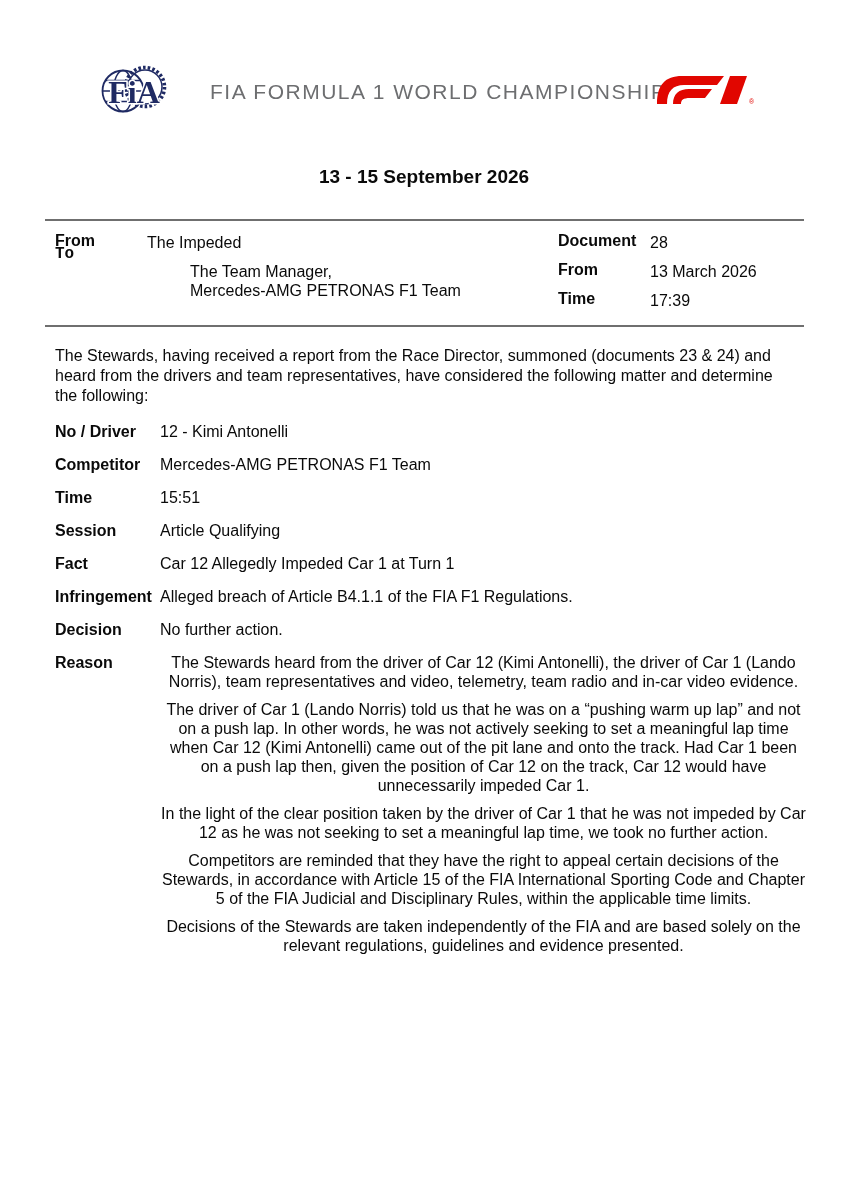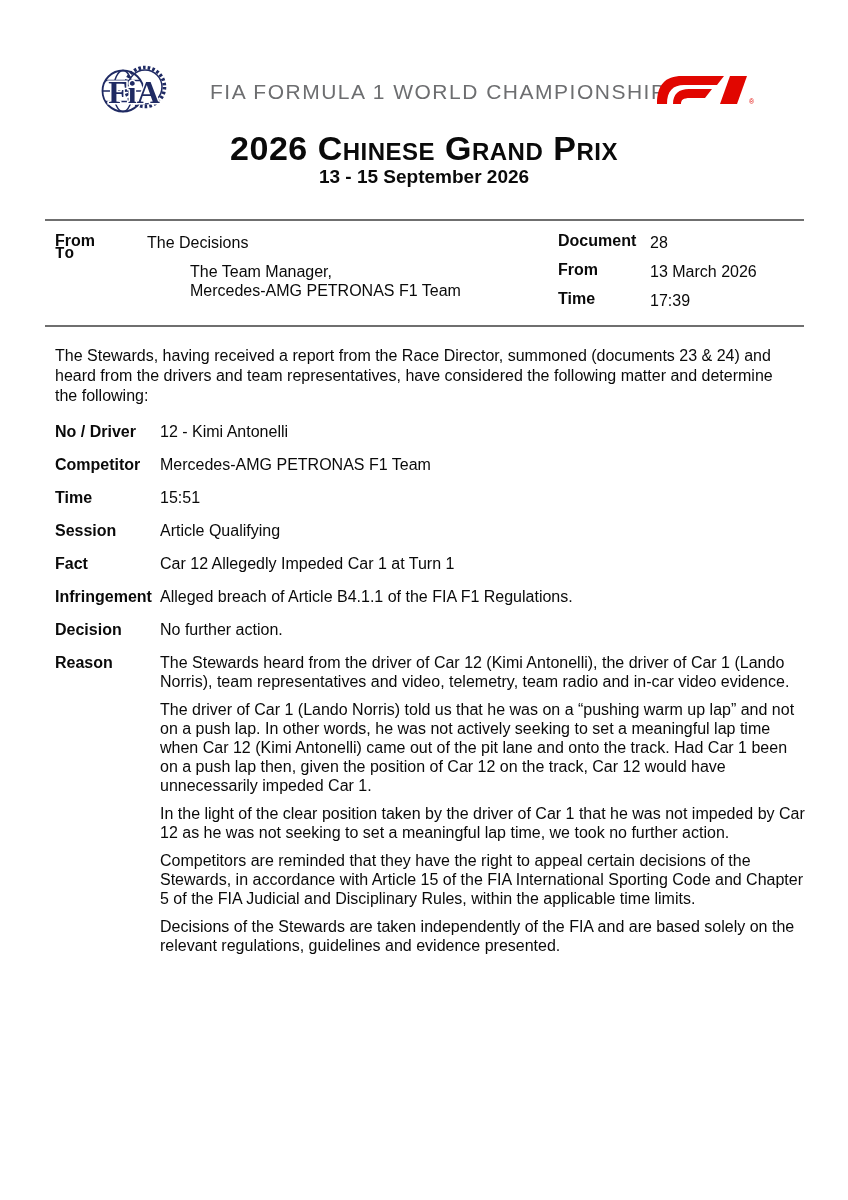--- a/index.html
+++ b/index.html
@@ -61,21 +61,21 @@
   .fields { left: 55px; top: 422px; width: 752px; }
   .field-row { display: flex; margin-bottom: 13px; }
   .field-label {
     flex: 0 0 105px;
     font-weight: bold;
     font-size: 16px;
     line-height: 20px;
     white-space: nowrap;
   }
   .field-value { flex: 1; font-size: 16px; line-height: 20px; }
-  .reason-paras { width: 670px; }
+  .reason-paras { width: 670px; text-align: center; }
   .reason-paras p { font-size: 16px; line-height: 19px; margin-bottom: 9px; }
 </style>
 </head>
 <body>
 
 <div class="page">
 
   <div class="abs fia-logo">
     <svg width="68" height="62" viewBox="0 0 68 62">
 
@@ -95,27 +95,26 @@
 
   <div class="abs f1-logo">
     <svg width="102" height="34" viewBox="0 0 102 34">
       <path d="M3,32 C3,13 11,4 28,4 L70,4 L63,13 L30,13 C19,13 13,19 13,32 Z" fill="#e10600"></path>
       <path d="M19,32 C19,22 25,17 35,17 L58,17 L51,26 L36,26 C29,26 27,28 27,32 Z" fill="#e10600"></path>
       <polygon points="76,4 93,4 83,32 66,32" fill="#e10600"></polygon>
       <text x="95" y="32" font-size="7" fill="#e10600">®</text>
     </svg>
   </div>
 
-  <div class="abs event-title">2026 Chinese Grand Prix</div>
   <div class="abs event-dates">13 - 15 September 2026</div>
 
   <div class="abs rule rule-top"></div>
 
   <div class="abs meta-label" style="left:55px; top:232px;">From</div>
-  <div class="abs meta-value" style="left:147px; top:233px;">The Decisions</div>
+  <div class="abs meta-value" style="left:147px; top:233px;">The Impeded</div>
 
   <div class="abs meta-label" style="left:55px; top:245px;font-family:Liberation Mono, monospace;">To</div>
   <div class="abs meta-value" style="left:147px; top:262px;margin-left:43px;">
     <div>The Team Manager,</div>
     <div>Mercedes-AMG PETRONAS F1 Team</div>
   </div>
 
   <div class="abs meta-label" style="left:558px; top:232px;">Document</div>
   <div class="abs meta-value" style="left:650px; top:233px;">28</div>
 

